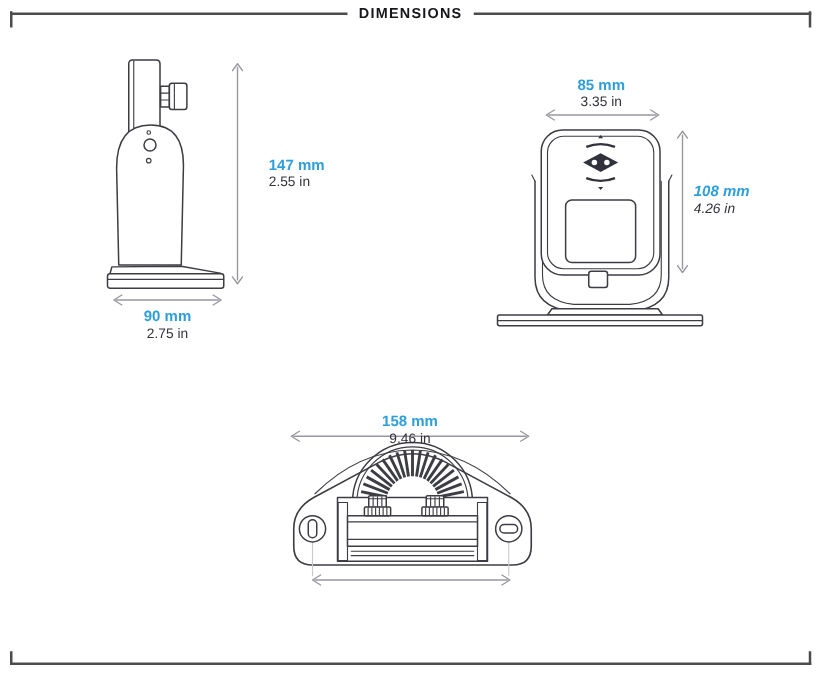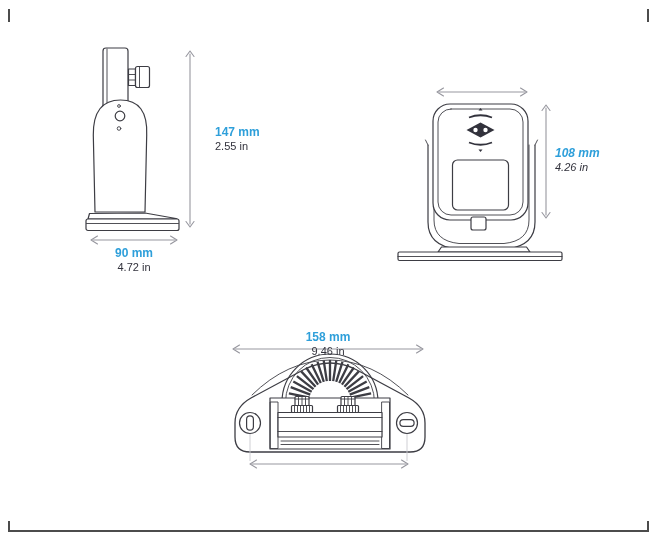--- a/index.html
+++ b/index.html
@@ -35,20 +35,25 @@
   .dim-label{position:absolute;line-height:14px;}
   .dim-label .metric{display:block;font-size:12px;font-weight:bold;color:var(--accent);}
   .dim-label .imperial{display:block;font-size:11px;color:var(--ink);}
   .center{text-align:center;width:80px;}
 </style>
 </head>
 <body>
 
 <div class="page">
 
+  <div class="frame-top">
+    <div class="rule"></div>
+    <div class="page-title">DIMENSIONS</div>
+    <div class="rule"></div>
+  </div>
   <div class="tick" style="left:8px;top:9px;height:13px;"></div>
   <div class="tick" style="left:647px;top:9px;height:13px;"></div>
   <div class="frame-bottom"></div>
   <div class="tick" style="left:8px;top:521px;height:11px;"></div>
   <div class="tick" style="left:647px;top:521px;height:11px;"></div>
 
   <svg style="left:85px;top:40px;" width="115" height="210" viewBox="0 0 115 210">
     <g>
 
       <path class="fill" d="M18,68 L18,11 Q18,8 21,8 L40,8 Q43,8 43,11 L43,68"></path>
@@ -80,21 +85,21 @@
       <path class="dimln" d="M85.5,196 L92,200 L85.5,204"></path>
     </g>
   </svg>
 
   <div class="dim-label" style="left:215px;top:125px;">
     <span class="metric">147 mm</span>
     <span class="imperial">2.55 in</span>
   </div>
   <div class="dim-label center" style="left:94px;top:246px;">
     <span class="metric">90 mm</span>
-    <span class="imperial">4.72 in</span>
+    <span class="imperial">2.75 in</span>
   </div>
 
   <svg style="left:395px;top:85px;" width="185" height="190" viewBox="0 0 185 190">
     <g>
       <path class="dimln" d="M44,7 L130,7"></path>
       <path class="dimln" d="M48.5,3 L42,7 L48.5,11"></path>
       <path class="dimln" d="M125.5,3 L132,7 L125.5,11"></path>
     </g>
     <g>
 
@@ -123,20 +128,24 @@
       <rect class="fill" x="3" y="167" width="164" height="8.5" rx="1.5"></rect>
       <path class="ln-thin" d="M3,171.5 L167,171.5"></path>
     </g>
     <g>
       <path class="dimln" d="M151,23 L151,130"></path>
       <path class="dimln" d="M147,25.5 L151,20 L155,25.5"></path>
       <path class="dimln" d="M147,127.5 L151,133 L155,127.5"></path>
     </g>
   </svg>
 
+  <div class="dim-label center" style="left:441px;top:61px;">
+    <span class="metric">85 mm</span>
+    <span class="imperial">3.35 in</span>
+  </div>
   <div class="dim-label" style="left:555px;top:146px;font-style:italic;">
     <span class="metric">108 mm</span>
     <span class="imperial">4.26 in</span>
   </div>
 
   <svg style="left:225px;top:345px;" width="210" height="130" viewBox="0 0 210 130">
     <g>
       <path class="dimln" d="M10,4 L196,4"></path>
       <path class="dimln" d="M14.5,0 L8,4 L14.5,8"></path>
       <path class="dimln" d="M191.5,0 L198,4 L191.5,8"></path>

